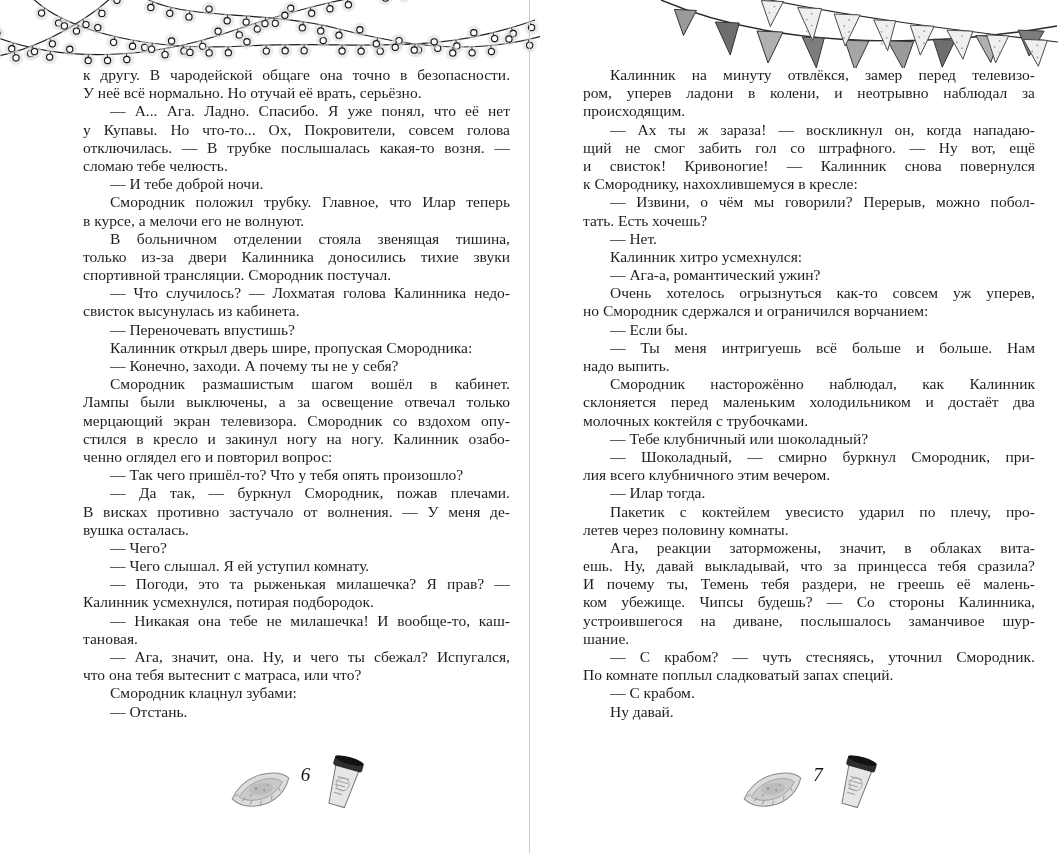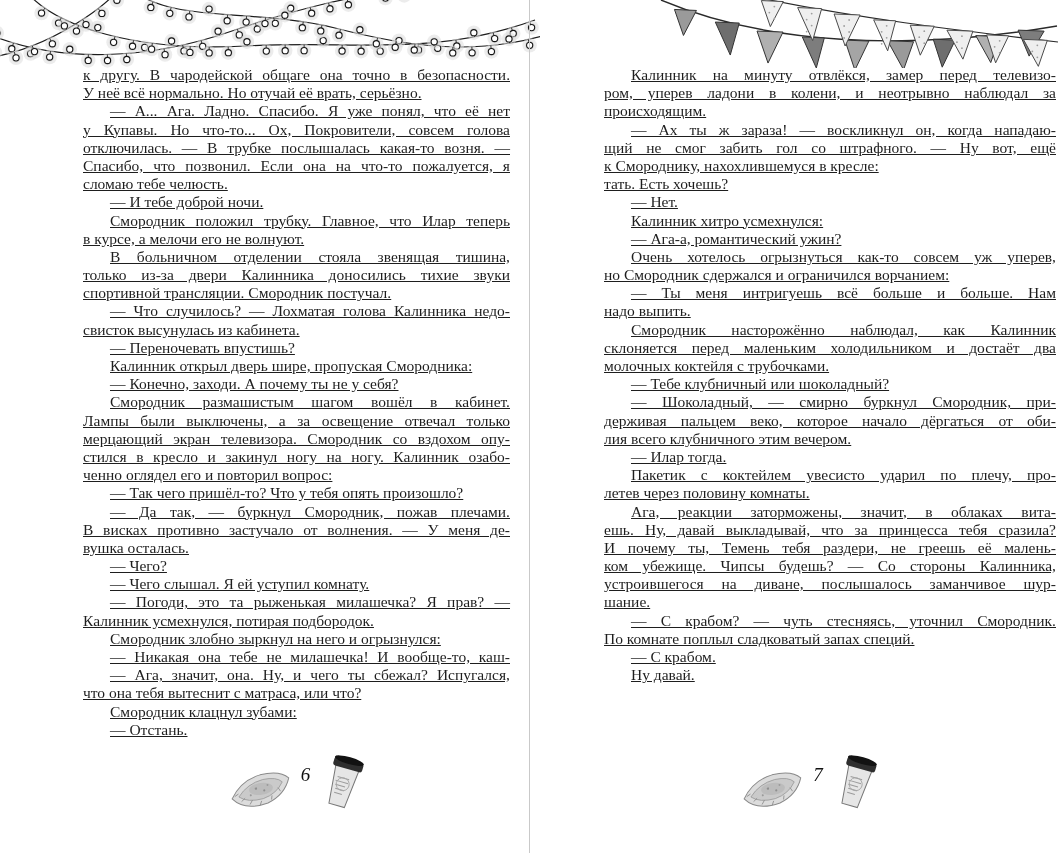--- a/index.html
+++ b/index.html
@@ -3,23 +3,23 @@
 <meta charset="utf-8">
 <style>
   html,body{margin:0;padding:0;background:#ffffff;}
   body{width:1058px;height:853px;position:relative;overflow:hidden;
        font-family:"Liberation Serif","DejaVu Serif",serif;}
   .spread{position:absolute;inset:0;background:#fff;}
   .divider{position:absolute;left:529px;top:0;width:1px;height:853px;background:#c9c9c9;}
   .deco{position:absolute;}
   .garland{left:0;top:0;}
   .bunting{left:655px;top:0;}
-  .textblock{position:absolute;top:66px;font-size:15.5px;color:#1e1e1e;text-decoration:underline;}
+  .textblock{position:absolute;top:66px;font-size:15.5px;color:#1e1e1e;}
   .textblock.left{left:83px;width:427px;}
-  .textblock.right{left:604px;width:452px;}
+  .textblock.right{left:583px;width:452px;}
   .line{line-height:18.2px;height:18.2px;text-align:justify;text-align-last:justify;}
   .line.last{text-align-last:auto;}
   .line.ind{text-indent:27px;}
   .footer{position:absolute;top:752px;height:62px;display:flex;align-items:center;
           justify-content:center;gap:9px;}
   .footer.left{left:83px;width:427px;}
   .footer.right{left:583px;width:452px;}
   .pagenum{font-style:italic;font-size:19px;color:#111;transform:translateY(-8px);}
   .dumpling-svg{transform:translateY(6px);}
 </style>
@@ -409,21 +409,20 @@
     </svg>
 
   <div class="divider"></div>
 
   <div class="textblock left">
       <div class="line">к другу. В чародейской общаге она точно в безопасности.</div>
       <div class="line last">У неё всё нормально. Но отучай её врать, серьёзно.</div>
       <div class="line ind">— А... Ага. Ладно. Спасибо. Я уже понял, что её нет</div>
       <div class="line">у Купавы. Но что-то... Ох, Покровители, совсем голова</div>
       <div class="line">отключилась. — В трубке послышалась какая-то возня. —</div>
-      <div class="line">Спасибо, что позвонил. Если она на что-то пожалуется, я</div>
       <div class="line last">сломаю тебе челюсть.</div>
       <div class="line ind last">— И тебе доброй ночи.</div>
       <div class="line ind">Смородник положил трубку. Главное, что Илар теперь</div>
       <div class="line last">в курсе, а мелочи его не волнуют.</div>
       <div class="line ind">В больничном отделении стояла звенящая тишина,</div>
       <div class="line">только из-за двери Калинника доносились тихие звуки</div>
       <div class="line last">спортивной трансляции. Смородник постучал.</div>
       <div class="line ind">— Что случилось? — Лохматая голова Калинника недо-</div>
       <div class="line last">свисток высунулась из кабинета.</div>
       <div class="line ind last">— Переночевать впустишь?</div>
@@ -435,49 +434,51 @@
       <div class="line">стился в кресло и закинул ногу на ногу. Калинник озабо-</div>
       <div class="line last">ченно оглядел его и повторил вопрос:</div>
       <div class="line ind last">— Так чего пришёл-то? Что у тебя опять произошло?</div>
       <div class="line ind">— Да так, — буркнул Смородник, пожав плечами.</div>
       <div class="line">В висках противно застучало от волнения. — У меня де-</div>
       <div class="line last">вушка осталась.</div>
       <div class="line ind last">— Чего?</div>
       <div class="line ind last">— Чего слышал. Я ей уступил комнату.</div>
       <div class="line ind">— Погоди, это та рыженькая милашечка? Я прав? —</div>
       <div class="line last">Калинник усмехнулся, потирая подбородок.</div>
-      <div class="line ind last">Смородник злобно зыркнул на него и огрызнулся:</div>
       <div class="line ind">— Никакая она тебе не милашечка! И вообще-то, каш-</div>
+      <div class="line last">тановая.</div>
       <div class="line ind">— Ага, значит, она. Ну, и чего ты сбежал? Испугался,</div>
       <div class="line last">что она тебя вытеснит с матраса, или что?</div>
       <div class="line ind last">Смородник клацнул зубами:</div>
       <div class="line ind last">— Отстань.</div>
     </div>
 
   <div class="textblock right">
       <div class="line ind">Калинник на минуту отвлёкся, замер перед телевизо-</div>
       <div class="line">ром, уперев ладони в колени, и неотрывно наблюдал за</div>
       <div class="line last">происходящим.</div>
       <div class="line ind">— Ах ты ж зараза! — воскликнул он, когда нападаю-</div>
       <div class="line">щий не смог забить гол со штрафного. — Ну вот, ещё</div>
+      <div class="line">и свисток! Кривоногие! — Калинник снова повернулся</div>
       <div class="line last">к Смороднику, нахохлившемуся в кресле:</div>
+      <div class="line ind">— Извини, о чём мы говорили? Перерыв, можно побол-</div>
       <div class="line last">тать. Есть хочешь?</div>
       <div class="line ind last">— Нет.</div>
       <div class="line ind last">Калинник хитро усмехнулся:</div>
       <div class="line ind last">— Ага-а, романтический ужин?</div>
       <div class="line ind">Очень хотелось огрызнуться как-то совсем уж уперев,</div>
       <div class="line last">но Смородник сдержался и ограничился ворчанием:</div>
+      <div class="line ind last">— Если бы.</div>
       <div class="line ind">— Ты меня интригуешь всё больше и больше. Нам</div>
       <div class="line last">надо выпить.</div>
       <div class="line ind">Смородник насторожённо наблюдал, как Калинник</div>
       <div class="line">склоняется перед маленьким холодильником и достаёт два</div>
       <div class="line last">молочных коктейля с трубочками.</div>
       <div class="line ind last">— Тебе клубничный или шоколадный?</div>
       <div class="line ind">— Шоколадный, — смирно буркнул Смородник, при-</div>
-      <div class="line">держивая пальцем веко, которое начало дёргаться от оби-</div>
       <div class="line last">лия всего клубничного этим вечером.</div>
       <div class="line ind last">— Илар тогда.</div>
       <div class="line ind">Пакетик с коктейлем увесисто ударил по плечу, про-</div>
       <div class="line last">летев через половину комнаты.</div>
       <div class="line ind">Ага, реакции заторможены, значит, в облаках вита-</div>
       <div class="line">ешь. Ну, давай выкладывай, что за принцесса тебя сразила?</div>
       <div class="line">И почему ты, Темень тебя раздери, не греешь её малень-</div>
       <div class="line">ком убежище. Чипсы будешь? — Со стороны Калинника,</div>
       <div class="line">устроившегося на диване, послышалось заманчивое шур-</div>
       <div class="line last">шание.</div>

